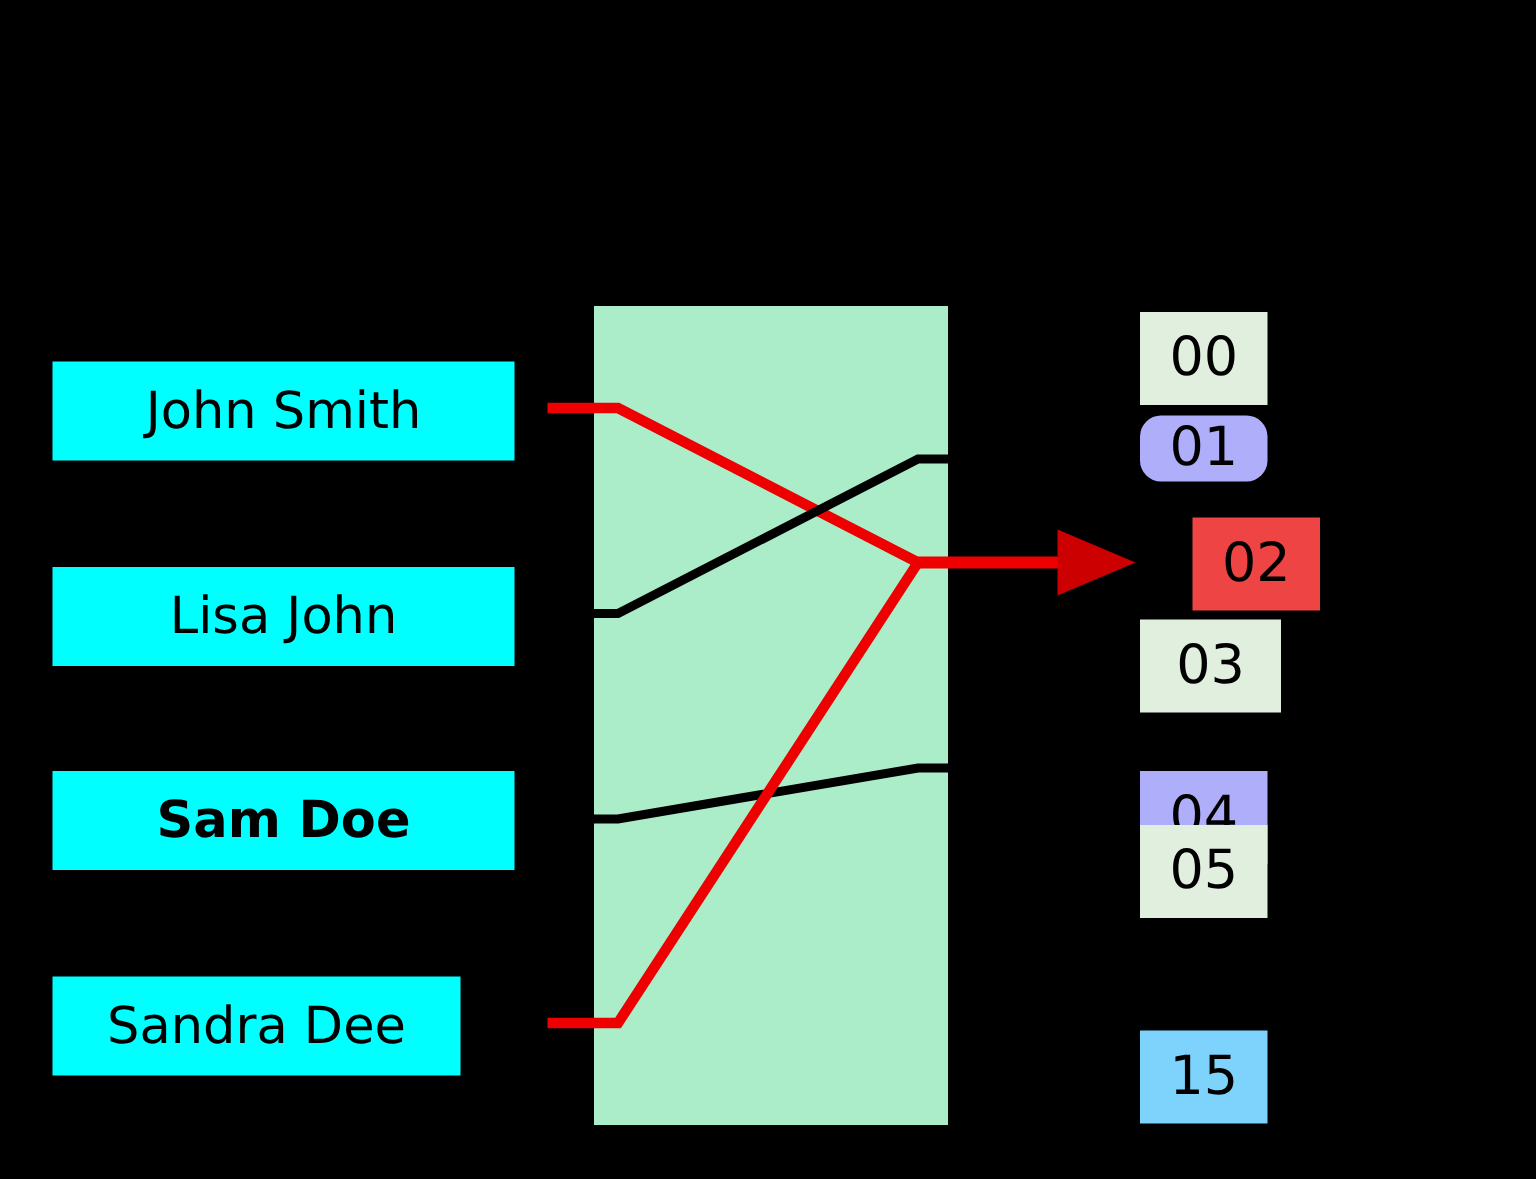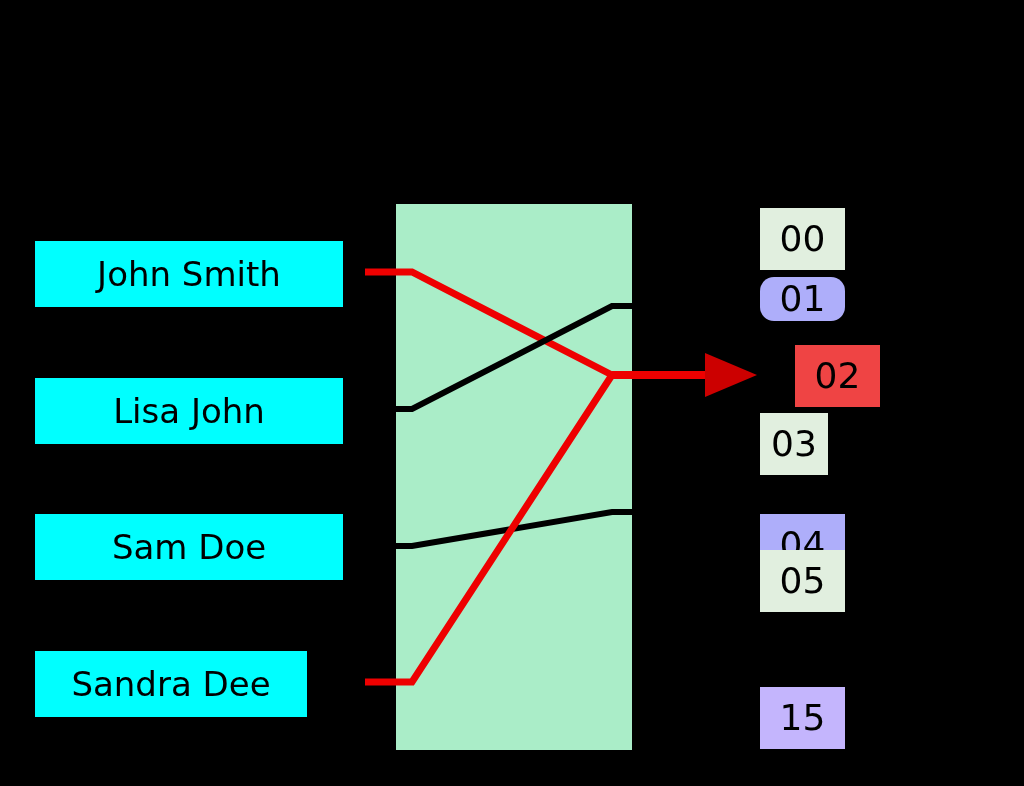--- a/index.html
+++ b/index.html
@@ -68,45 +68,45 @@
       <polygon points="705,353 757,375 705,397" fill="#CC0000"></polygon>
     </svg>
 
   <div id="key-layer">
       <div class="name-box" style="left: 35px; top: 241px; width: 308px; height: 66px; background: rgb(0, 255, 255);">
         <span>John Smith</span>
       </div>
       <div class="name-box" style="left: 35px; top: 378px; width: 308px; height: 66px; background: rgb(0, 255, 255);">
         <span>Lisa John</span>
       </div>
-      <div class="name-box" style="left: 35px; top: 514px; width: 308px; height: 66px; background: rgb(0, 255, 255);">
+      <div class="name-box" style="left: 35px; top: 514px; width: 308px; height: 66px; background: rgb(0, 255, 255); font-weight: bold;">
         <span>Sam Doe</span>
       </div>
       <div class="name-box" style="left: 35px; top: 651px; width: 272px; height: 66px; background: rgb(0, 255, 255);">
         <span>Sandra Dee</span>
       </div>
     </div>
 
   <div id="bucket-layer">
       <div class="bucket" style="left: 760px; top: 208px; width: 85px; height: 62px; background: rgb(225, 239, 223);">
         <span>00</span>
       </div>
       <div class="bucket" style="left: 760px; top: 277px; width: 85px; height: 44px; background: rgb(174, 174, 250); border-radius: 14px;">
         <span>01</span>
       </div>
       <div class="bucket" style="left: 760px; top: 345px; width: 85px; height: 62px; background: #ef4444; margin-left: 35px;">
         <span>02</span>
       </div>
-      <div class="bucket" style="left: 760px; top: 413px; width: 68px; height: 62px; background: rgb(225, 239, 223);">
+      <div class="bucket" style="left: 760px; top: 413px; width: 94px; height: 62px; background: rgb(225, 239, 223);">
         <span>03</span>
       </div>
       <div class="bucket" style="left: 760px; top: 481px; width: 85px; height: 62px; background: rgb(174, 174, 250); margin-top: 33px;">
         <span>04</span>
       </div>
       <div class="bucket" style="left: 760px; top: 550px; width: 85px; height: 62px; background: rgb(225, 239, 223);">
         <span>05</span>
       </div>
-      <div class="bucket" style="left: 760px; top: 687px; width: 85px; height: 62px; background: #c4b5fd;">
+      <div class="bucket" style="left: 760px; top: 687px; width: 85px; height: 62px; background: #7dd3fc;">
         <span>15</span>
       </div>
     </div>
 
 </div>
 
 </body></html>

